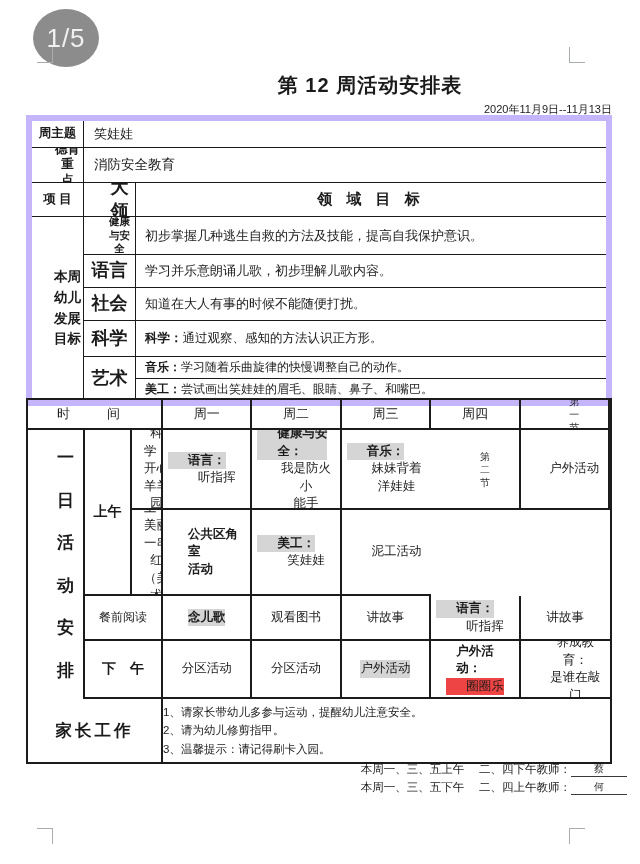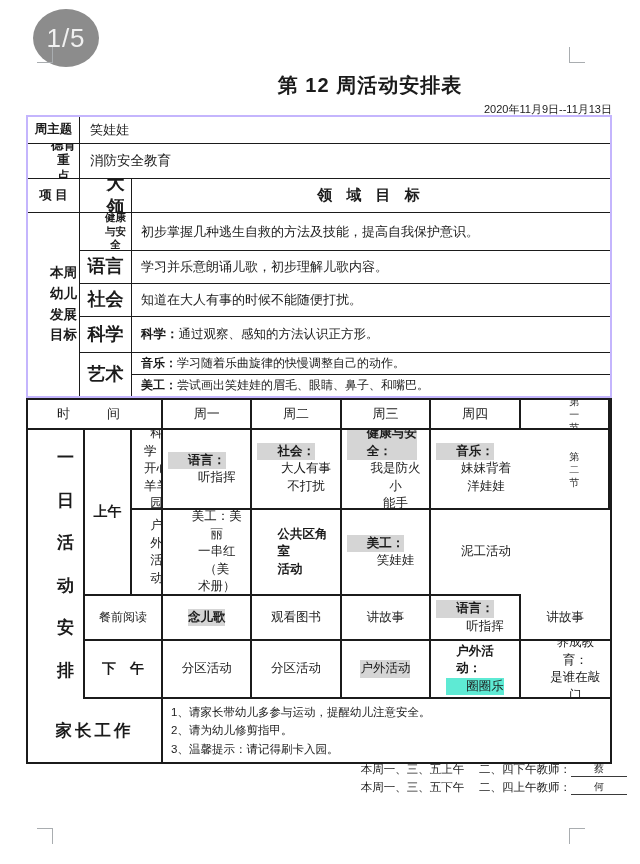--- a/index.html
+++ b/index.html
@@ -22,21 +22,21 @@
          font-size:20px;font-weight:bold;letter-spacing:1px;transform:translateX(50px);}
   .date{position:absolute;right:28px;top:102px;font-size:11px;}
 
   .pre{white-space:pre-line;padding-left:20px;}
   .b{font-weight:bold;}
 
   
   .t1{position:absolute;left:26px;top:115px;width:586px;box-sizing:border-box;
       display:grid;grid-template-columns:52px 52px 1fr;
       grid-template-rows:27px 35px 34px 38px 33px 33px 36px 43px;
-      border:2px solid #c4b5fd;}
+      border:6px solid #c4b5fd;}
   .t1 .c{box-sizing:border-box;display:flex;align-items:center;justify-content:center;
          border-right:1.5px solid #1b1b1b;border-bottom:1.5px solid #1b1b1b;overflow:hidden;}
   .noR{border-right:none!important;}
   .noB{border-bottom:none!important;}
   .t1 .labcell{font-weight:bold;font-size:12.5px;text-align:center;line-height:1.25;}
   .t1 .valcell{justify-content:flex-start;padding-left:10px;font-size:13px;}
   .t1 .valbig{font-size:13.5px;}
   .t1 .goalhead{font-weight:bold;font-size:15px;letter-spacing:5px;}
   .t1 .devlabel{font-weight:bold;font-size:13.5px;line-height:1.55;text-align:center;}
   .t1 .domain{font-weight:bold;font-size:18px;text-align:center;line-height:1.3;}
@@ -64,21 +64,21 @@
   .t2 .afternoon{grid-column:2/4;font-weight:bold;font-size:14px;}
   .t2 .dcell{flex-direction:column;justify-content:center;padding:3px 5px;
              font-size:12.5px;line-height:1.4;}
   .dcell .lab{align-self:flex-start;text-align:left;font-weight:bold;}
   .dcell .con{text-align:center;}
   .dcell .txt{text-align:center;}
   .dcell .txt.leftb{align-self:flex-start;text-align:left;font-weight:bold;}
   .hl{background:#d5d5d5;}
   .t2 .pwlabel{grid-column:1/4;font-weight:bold;font-size:16.5px;letter-spacing:3px;}
   .t2 .pwcontent{grid-column:4/9;flex-direction:column;align-items:flex-start;
-                 justify-content:center;padding-left:8px;font-size:11.5px;line-height:1.6;}
+                 justify-content:center;font-size:11.5px;line-height:1.6;}
 
   
   .footer{position:absolute;right:13px;top:762px;text-align:right;font-size:11.5px;}
   .fline{margin-bottom:3px;}
   .uname{display:inline-block;width:56px;border-bottom:1.5px solid #3a3a3a;
          text-align:center;font-size:10px;line-height:1.2;vertical-align:bottom;padding-bottom:1px;}
 </style>
 </head>
 <body>
 
@@ -161,25 +161,20 @@
 节</div>
     <div class="c dcell">
       <span class="txt pre">科学：
 开心羊羊园</span>
     </div>
     <div class="c dcell">
       <span class="lab hl pre" style="background: rgb(213, 213, 213);">语言：</span>
       <span class="con pre">听指挥</span>
     </div>
     <div class="c dcell">
-      <span class="lab hl pre" style="background: rgb(213, 213, 213);">社会：</span>
-      <span class="con pre">大人有事
-不打扰</span>
-    </div>
-    <div class="c dcell">
       <span class="lab hl pre" style="background: rgb(213, 213, 213);">健康与安
 全：</span>
       <span class="con pre">我是防火小
 能手</span>
     </div>
     <div class="c dcell noR">
       <span class="lab hl pre" style="background: rgb(213, 213, 213);">音乐：</span>
       <span class="con pre">妹妹背着
 洋娃娃</span>
     </div>
@@ -230,21 +225,21 @@
       <span class="txt">分区活动</span>
     </div>
     <div class="c dcell">
       <span class="txt">分区活动</span>
     </div>
     <div class="c dcell">
       <span class="txt hl" style="background: rgb(213, 213, 213);">户外活动</span>
     </div>
     <div class="c dcell">
       <span class="lab pre">户外活动：</span>
-      <span class="con pre hl" style="background: #5eead4;">圈圈乐</span>
+      <span class="con pre hl" style="background: #ef4444;">圈圈乐</span>
     </div>
     <div class="c dcell noR">
       <span class="txt pre">养成教育：
 是谁在敲
 门</span>
     </div>
 
     <div class="c pwlabel noB">家长工作</div>
     <div class="c pwcontent noR noB">
       <div>1、请家长带幼儿多参与运动，提醒幼儿注意安全。</div>

